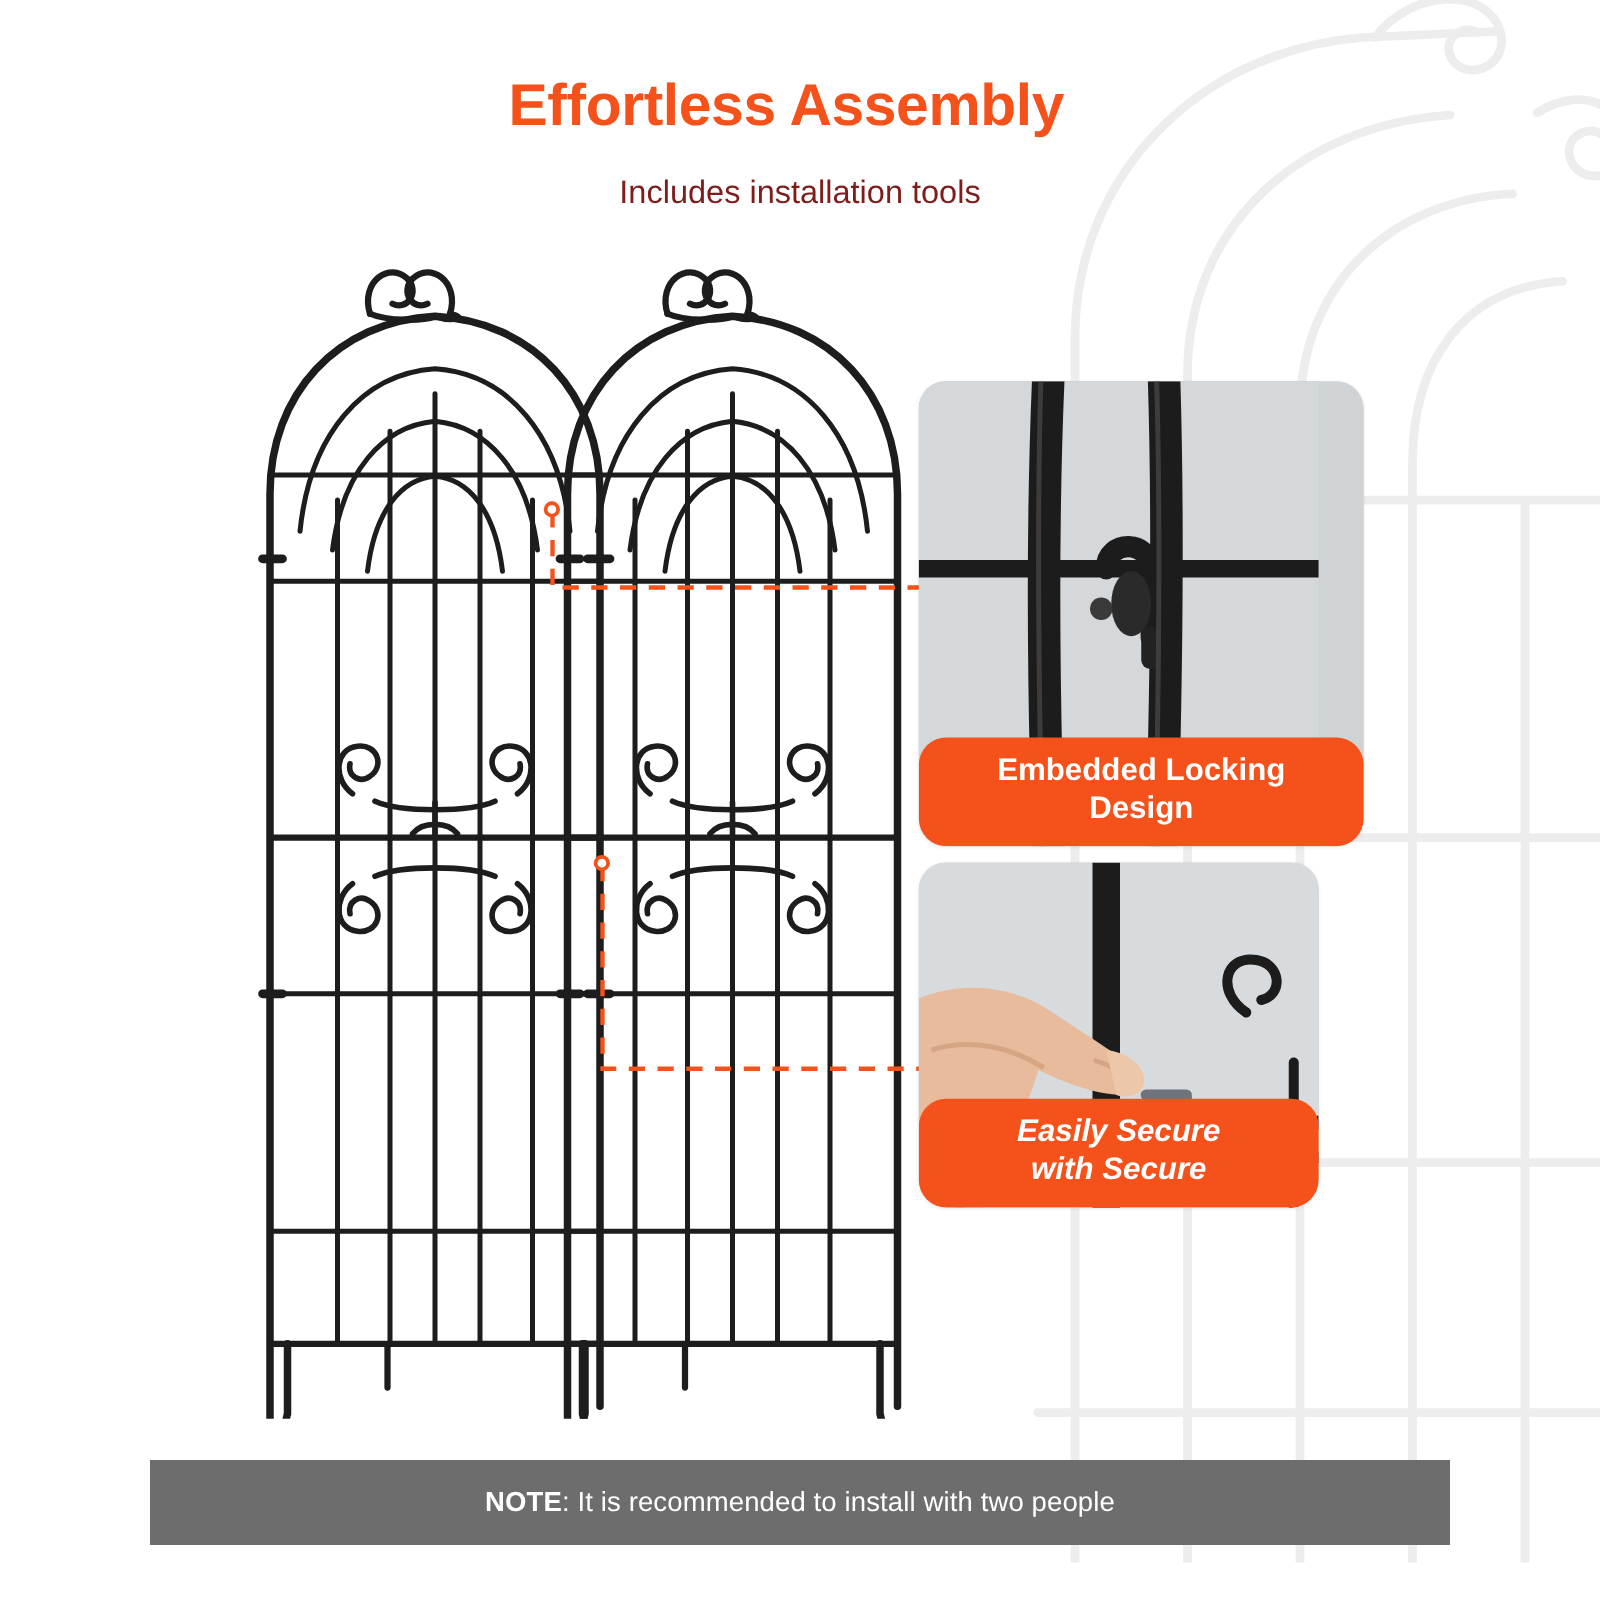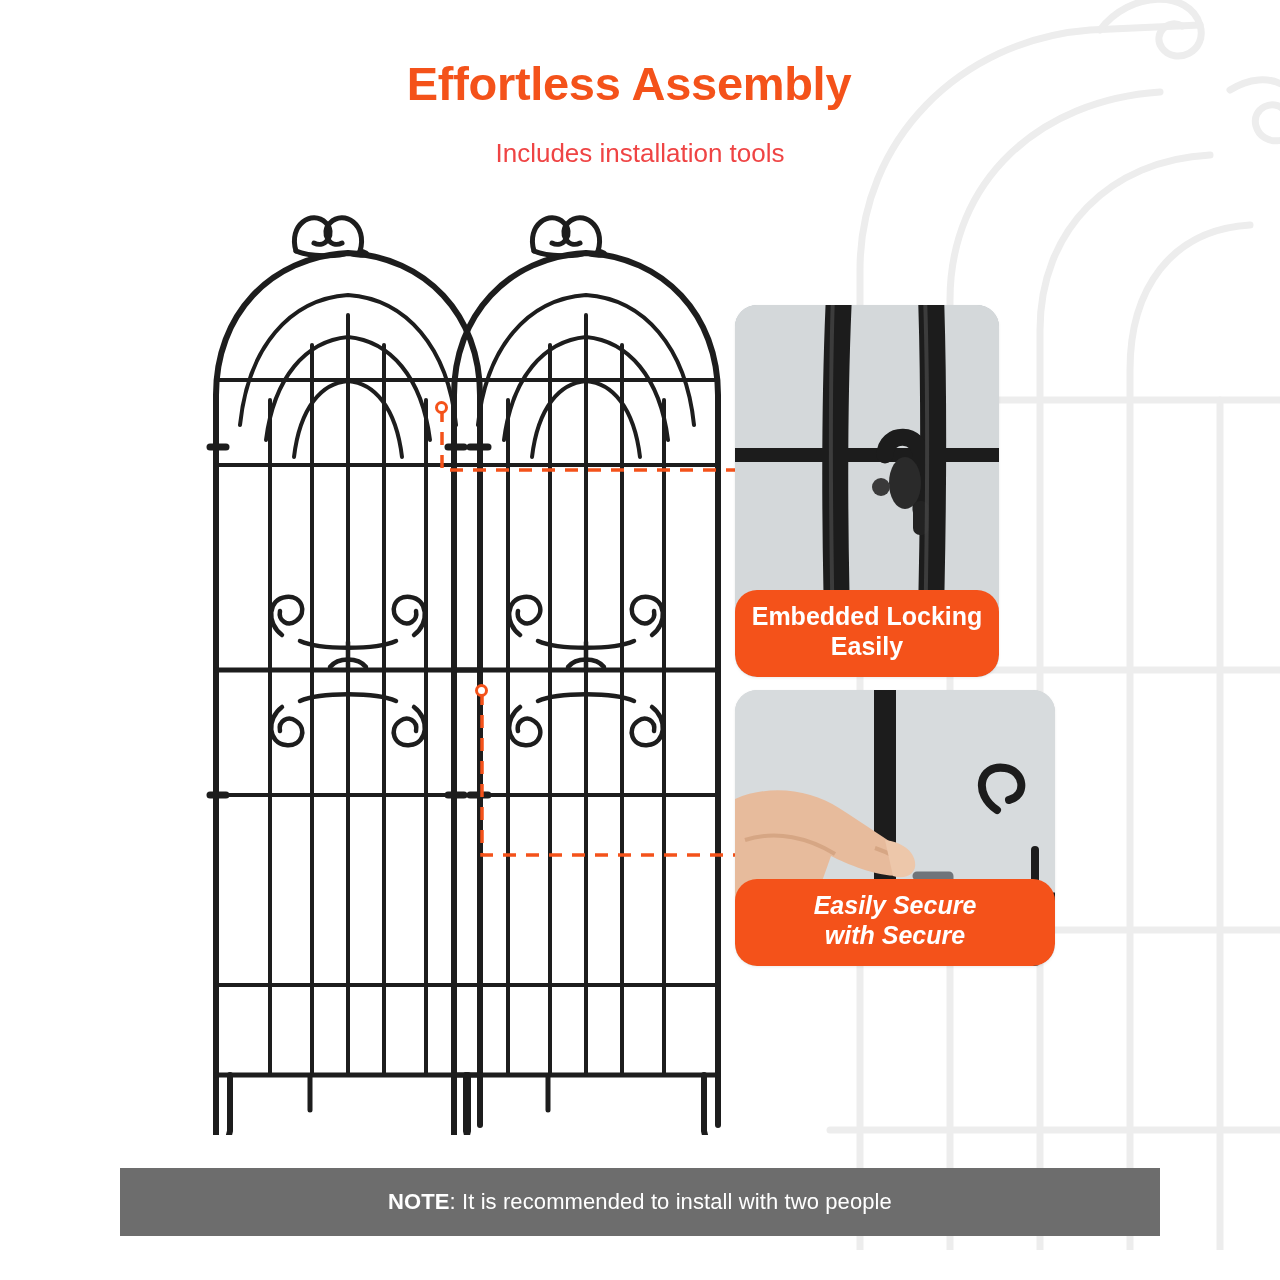--- a/index.html
+++ b/index.html
@@ -44,41 +44,41 @@
     color: #f4521a;
     letter-spacing: -0.3px;
   }
   .subhead {
     position: absolute;
     top: 138px;
     left: 0;
     width: 1280px;
     text-align: center;
     font-size: 26px;
-    color: #ef4444;
+    color: #7f1d1d;
   }
 
   
   .product-art {
     position: absolute;
     left: 170px;
     top: 195px;
     width: 560px;
     height: 940px;
   }
 
   
   .card {
     position: absolute;
     border-radius: 22px;
     overflow: hidden;
     background: #cfd3d6;
     box-shadow: 0 1px 3px rgba(0,0,0,0.08);
   }
-  .card-1 { left: 735px; top: 305px; width: 264px; height: 372px; }
+  .card-1 { left: 735px; top: 305px; width: 320px; height: 372px; padding-left: 36px; }
   .card-2 { left: 735px; top: 690px; width: 320px; height: 276px; font-style: italic; }
 
   .card-photo {
     position: absolute;
     inset: 0;
     overflow: hidden;
   }
   .card-caption {
     position: absolute;
     left: 0;
@@ -264,21 +264,21 @@
         <ellipse cx="170" cy="178" rx="16" ry="26" fill="#2a2a2a"></ellipse>
         <circle cx="146" cy="182" r="9" fill="#3a3a3a"></circle>
         <rect x="178" y="196" width="16" height="34" rx="7" fill="#222"></rect>
 
         <path d="M98 -10 C94 110 96 250 99 382" stroke="#4a4a4a" stroke-width="4" fill="none" opacity="0.7"></path>
         <path d="M190 -10 C194 110 192 250 189 382" stroke="#4a4a4a" stroke-width="4" fill="none" opacity="0.7"></path>
       </svg>
     </div>
     <div class="card-caption">
       <span>Embedded Locking</span>
-      <span>Easily</span>
+      <span>Design</span>
     </div>
   </div>
 
   <div class="card card-2">
     <div class="card-photo">
       <svg viewBox="0 0 320 372" width="320" height="372" fill="none" preserveAspectRatio="xMidYMid slice">
         <rect x="0" y="0" width="320" height="372" fill="#d7dbdd"></rect>
 
         <path d="M150 -10 L150 382" stroke="#1c1c1c" stroke-width="22" stroke-linecap="round"></path>
 

